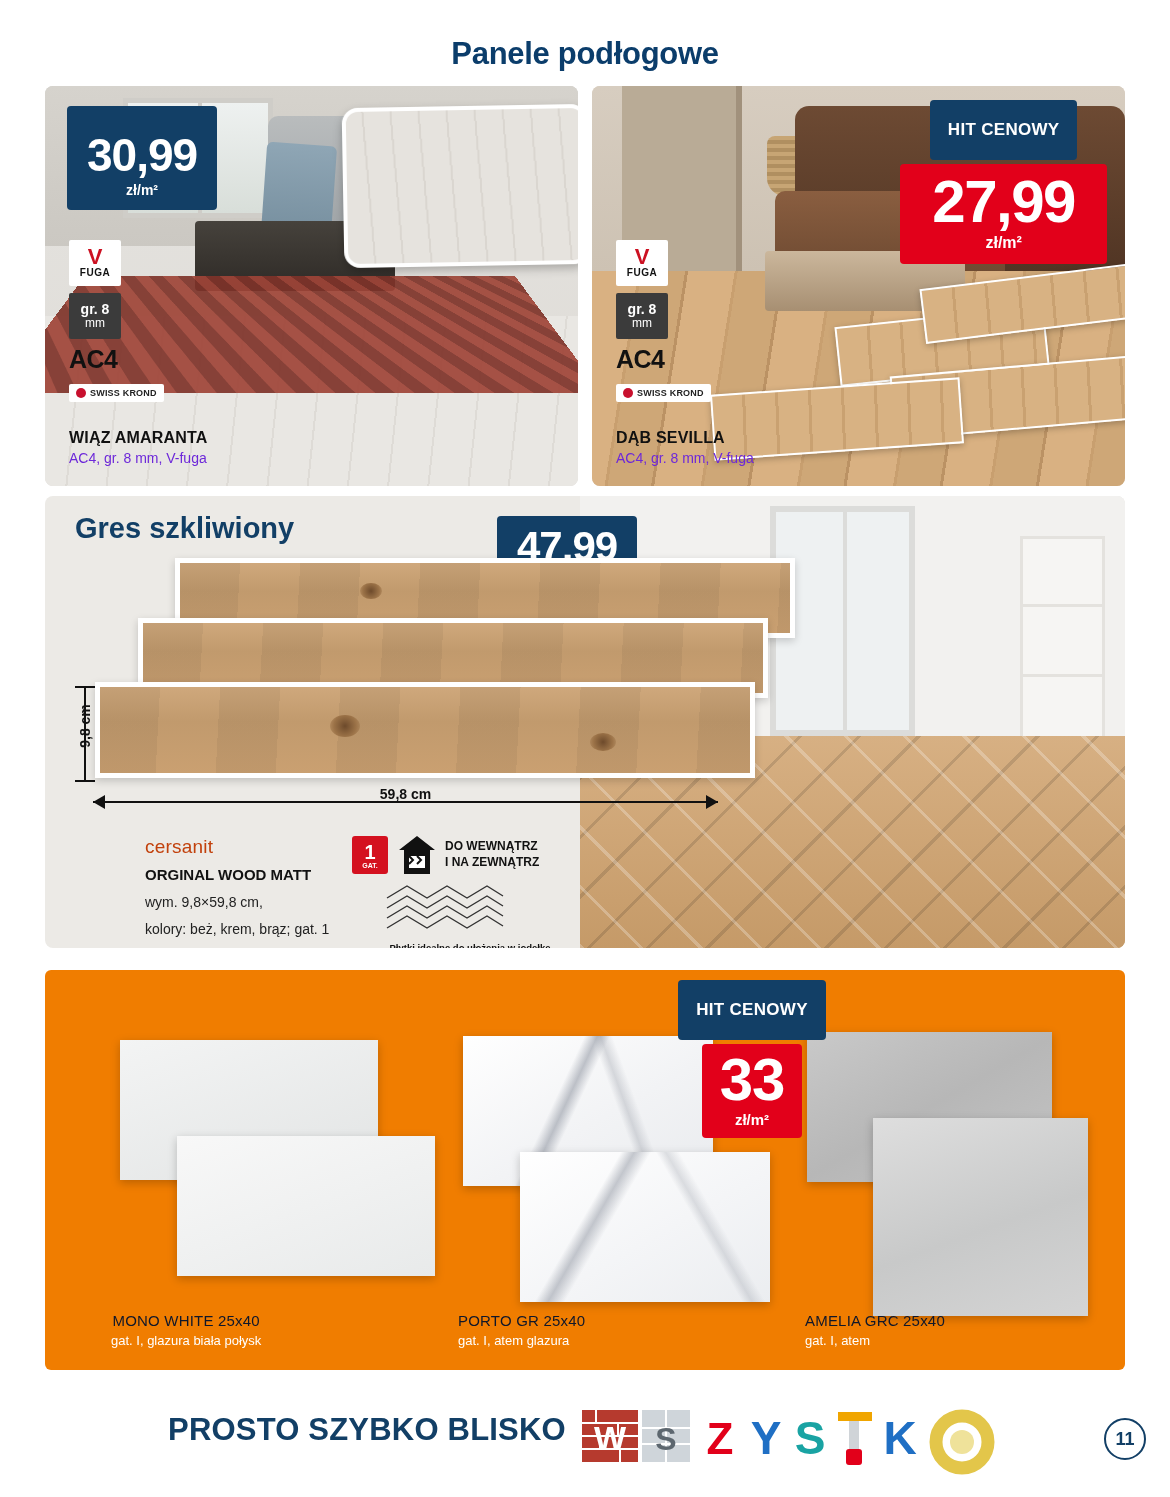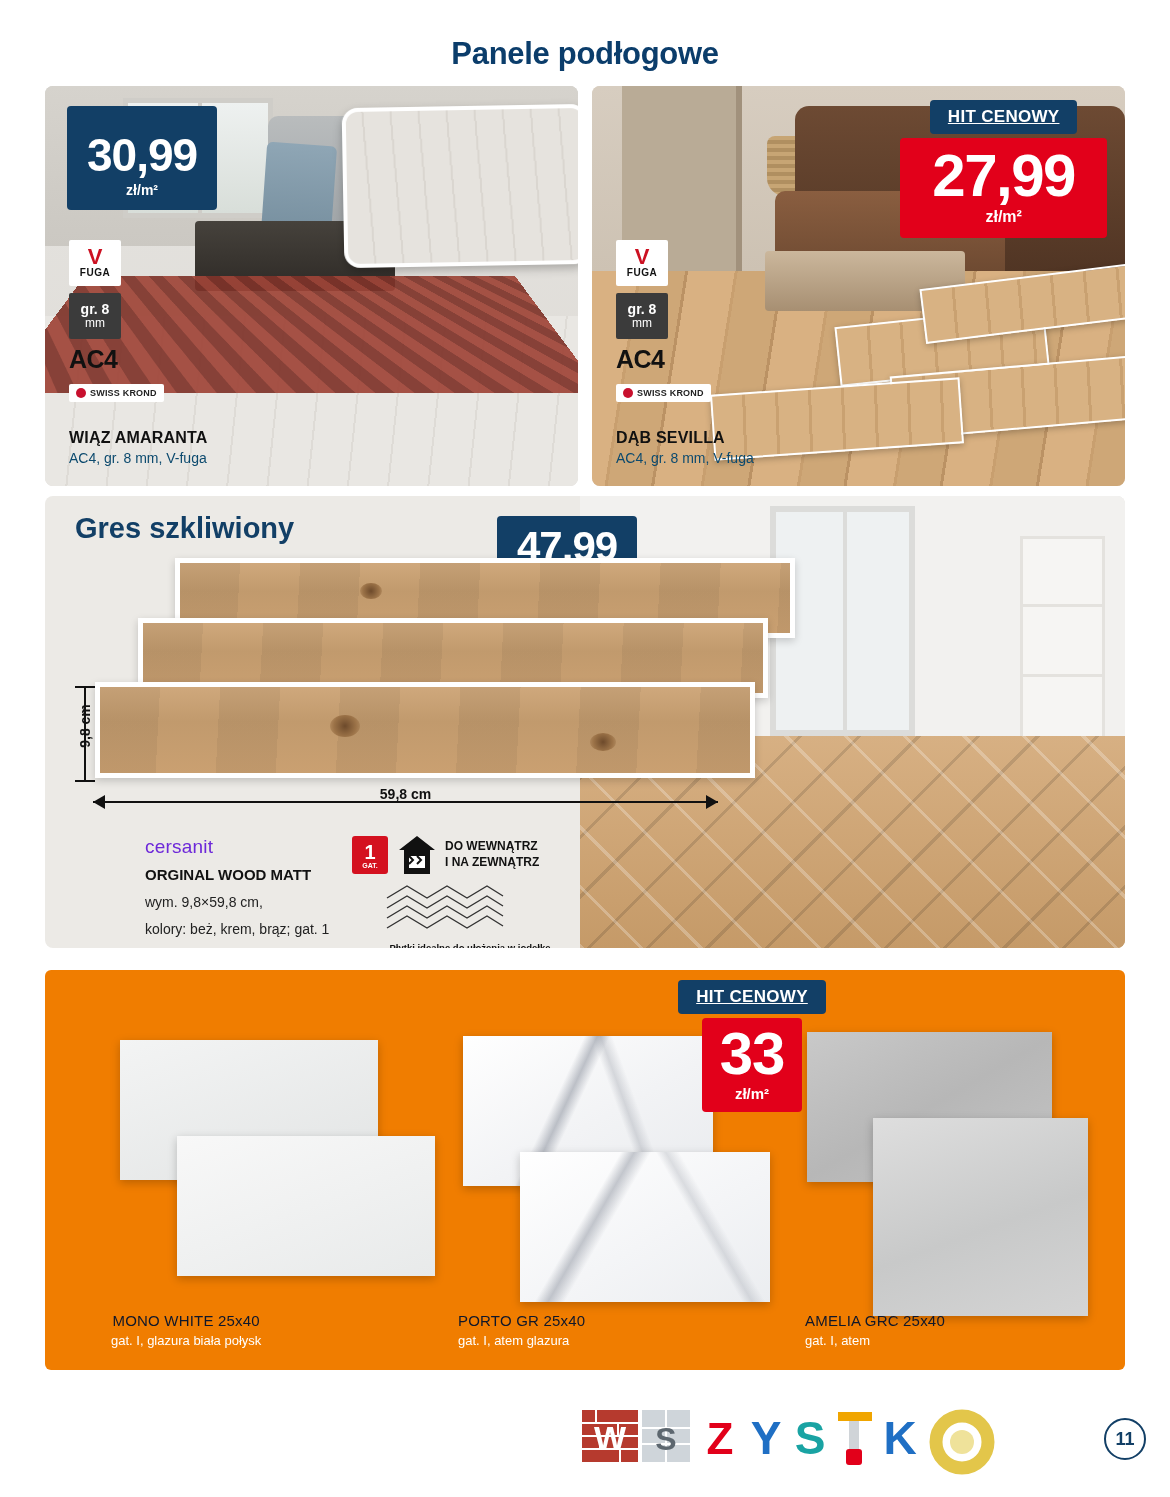--- a/index.html
+++ b/index.html
@@ -147,23 +147,22 @@
     background:#123f66; color:#fff;
     padding:26px 20px 12px 20px; border-radius:4px;
     text-align:center;
   }
   .price-navy .amount { font-size:46px; font-weight:bold; line-height:1; letter-spacing:-1px;}
   .price-navy .unit { font-size:14px; font-weight:bold; margin-top:4px; }
 
   .hit-wrap { position:absolute; right:18px; top:14px; text-align:center; }
   .hit-tag {
     background:#123f66; color:#fff; font-size:17px; font-weight:bold;
-    padding:7px 18px; border-radius:4px; letter-spacing:.3px;
+    padding:20px 18px; border-radius:4px; letter-spacing:.3px;
     display:inline-block;
-    text-decoration:underline;
   }
   .price-red {
     background:#e2001a; color:#fff; border-radius:4px;
     padding:8px 32px 12px; margin-top:4px;
   }
   .price-red .amount { font-size:60px; font-weight:bold; line-height:1; letter-spacing:-1.5px;}
   .price-red .unit { font-size:16px; font-weight:bold; margin-top:2px; }
 
   
   .specs { position:absolute; left:24px; bottom:84px; }
@@ -188,21 +187,21 @@
   }
   .brand-chip .dot {
     width:10px; height:10px; border-radius:50%;
     background:#c8102e; display:inline-block;
   }
 
   .panel-caption { position:absolute; left:24px; bottom:20px; }
   .panel-caption .name {
     font-size:16px; font-weight:bold; color:#111; letter-spacing:.2px;
   }
-  .panel-caption .desc { font-size:14px; color:#0c4a6e; margin-top:3px; }
+  .panel-caption .desc { font-size:14px; color:#6d28d9; margin-top:3px; }
 
   
   .gres {
     position:absolute; left:45px; top:496px; width:1080px; height:452px;
     background:#eceae6; border-radius:8px; overflow:hidden;
   }
   .gres-title {
     position:absolute; left:30px; top:16px;
     font-size:29px; font-weight:bold; color:#123f66;
   }
@@ -248,21 +247,21 @@
     border-top:7px solid transparent; border-bottom:7px solid transparent;
   }
   .dim-h .arl { left:0; border-right:12px solid #111; }
   .dim-h .arr { right:0; border-left:12px solid #111; }
   .dim-h .lbl {
     position:absolute; left:0; right:0; top:-6px; text-align:center;
     font-size:14px; font-weight:bold; color:#111;
   }
 
   .gres-info { position:absolute; left:100px; top:340px; width:260px; }
-  .cersanit { font-size:19px; color:#6d28d9; letter-spacing:.2px; }
+  .cersanit { font-size:19px; color:#c2410c; letter-spacing:.2px; }
   .prod-name {
     font-size:15px; font-weight:bold; color:#111; margin-top:8px; line-height:1.25;
   }
   .prod-meta { font-size:14px; color:#222; margin-top:7px; line-height:1.45; }
 
   .icon-gat {
     position:absolute; left:307px; top:340px; width:36px; height:38px;
     background:#d4111f; color:#fff; border-radius:3px;
     display:flex; flex-direction:column; align-items:center; justify-content:center;
   }
@@ -580,20 +579,21 @@
     <div class="nm">PORTO GR 25x40</div>
     <div class="ds">gat. I, atem glazura</div>
   </div>
   <div class="cap cap3">
     <div class="nm">AMELIA GRC 25x40</div>
     <div class="ds">gat. I, atem</div>
   </div>
 </div>
 
 <div class="footer">
+  <div class="slogan">PROSTO SZYBKO BLISKO</div>
 
   <div class="wszystko">
     <svg viewBox="0 0 470 80" width="470" height="80" aria-hidden="true">
 
       <rect x="2" y="12" width="56" height="52" fill="#b63a2e"></rect>
       <g stroke="#fff" stroke-width="2">
         <path d="M2 25 H58 M2 38 H58 M2 51 H58 M16 12 V25 M38 25 V38 M20 38 V51 M40 51 V64"></path>
       </g>
       <text x="30" y="52" font-size="34" font-weight="bold" fill="#ffffff" text-anchor="middle" font-family="Liberation Sans, sans-serif">W</text>
 

